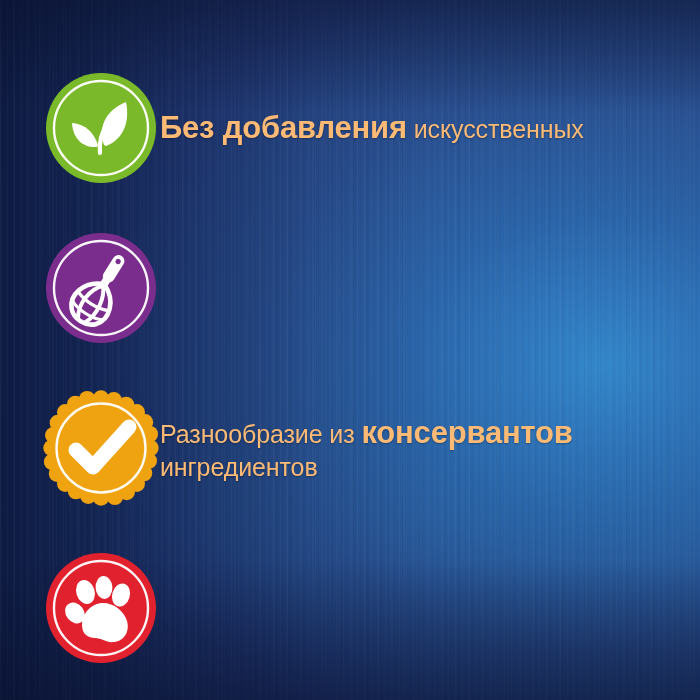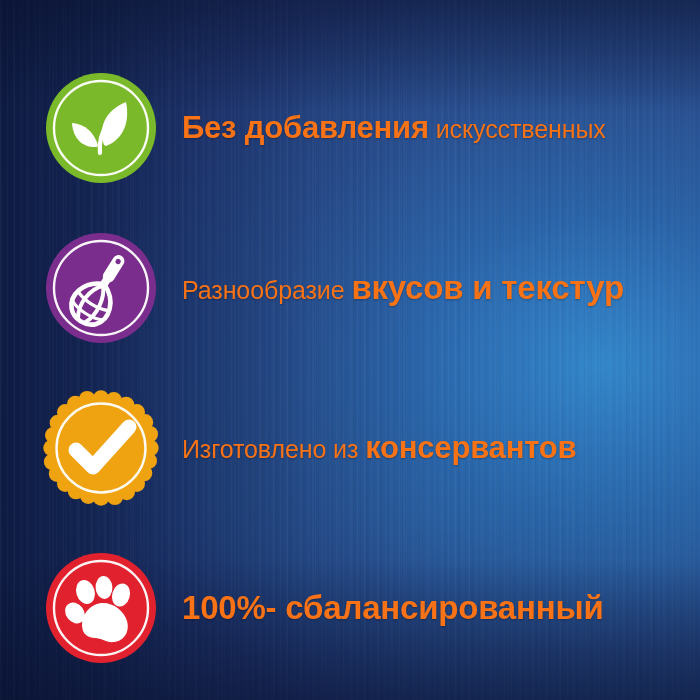--- a/index.html
+++ b/index.html
@@ -102,22 +102,21 @@
     width: 118px;
     height: 118px;
     flex: 0 0 118px;
     display: flex;
     align-items: center;
     justify-content: center;
   }
   .icon-wrap svg { display: block; width: 118px; height: 118px; }
 
   .text-block {
-    margin-left: 22px;
-    color: #f97316;
+    color: #fdba74;
     line-height: 1.14;
     text-shadow: 0 1px 2px rgba(0,0,0,.28);
     max-width: 500px;
   }
   .ln { display: block; white-space: nowrap; }
   .big {
     font-size: 31px;
     font-weight: 700;
     letter-spacing: -0.2px;
   }
@@ -182,23 +181,20 @@
 
             <path d="M59.5 54 C40 62 36 82 45 92 C52 100 67 100 74 92 C83 82 79 62 59.5 54 Z" fill="none" stroke="#ffffff" stroke-width="4.6" stroke-linejoin="round"></path>
             <path d="M59.5 56 C50 66 48 84 55 96" fill="none" stroke="#ffffff" stroke-width="4" stroke-linecap="round"></path>
             <path d="M59.5 56 C68 66 70 84 64 96" fill="none" stroke="#ffffff" stroke-width="4" stroke-linecap="round"></path>
             <path d="M41 74 C52 79 67 79 78 74" fill="none" stroke="#ffffff" stroke-width="3.4" stroke-linecap="round"></path>
             <path d="M41.5 85 C51 90 68 90 77.5 85" fill="none" stroke="#ffffff" stroke-width="3.2" stroke-linecap="round"></path>
           </g>
         </svg>
       </div>
       <div class="text-block">
-        <span class="ln">
-          <span class="small">Разнообразие </span><span class="big">вкусов и текстур</span>
-        </span>
       </div>
     </div>
 
     <div class="row row-3">
       <div class="icon-wrap">
         <svg viewBox="0 0 118 118" aria-hidden="true">
           <g fill="#EFA310">
             <circle cx="59" cy="59" r="48"></circle>
             <g>
               <circle cx="59" cy="9.5" r="8.2"></circle>
@@ -226,41 +222,39 @@
               <circle cx="33.2" cy="15" r="8.2"></circle>
                 <circle cx="45.1" cy="10.1" r="8.2"></circle>
             </g>
           </g>
           <circle cx="59" cy="59" r="44.5" fill="none" stroke="#ffffff" stroke-width="2.4" opacity=".95"></circle>
           <path d="M34 61 L51 78 L87 38" fill="none" stroke="#ffffff" stroke-width="15" stroke-linecap="round" stroke-linejoin="round"></path>
         </svg>
       </div>
       <div class="text-block">
         <span class="ln">
-          <span class="small">Изготовлено из </span><span class="big">консервантов</span>
+          <span class="small">Разнообразие из </span><span class="big">консервантов</span>
         </span>
+        <span class="ln line2">ингредиентов</span>
       </div>
     </div>
 
     <div class="row row-4">
       <div class="icon-wrap">
         <svg viewBox="0 0 118 118" aria-hidden="true">
           <circle cx="59" cy="59" r="55" fill="#E1222E"></circle>
           <circle cx="59" cy="59" r="47" fill="none" stroke="#ffffff" stroke-width="2.4" opacity=".95"></circle>
           <g fill="#ffffff">
             <ellipse cx="43.5" cy="43" rx="9.2" ry="12.2" transform="rotate(-16 43.5 43)"></ellipse>
             <ellipse cx="62" cy="38.5" rx="8.4" ry="11.4" transform="rotate(-3 62 38.5)"></ellipse>
             <ellipse cx="79" cy="46" rx="8.8" ry="11.8" transform="rotate(16 79 46)"></ellipse>
             <ellipse cx="33" cy="64" rx="9.0" ry="11.2" transform="rotate(-38 33 64)"></ellipse>
             <path d="M61 54 C72 54 82 62 85 72 C88 83 82 92 72 93 C64 94 60 89 53 89
                      C45 89 40 84 40 76 C40 64 50 54 61 54 Z"></path>
           </g>
         </svg>
       </div>
       <div class="text-block">
-        <span class="ln">
-          <span class="big">100%- сбалансированный</span>
-        </span>
       </div>
     </div>
 
   </div>
 </div>
 
 </body></html>

